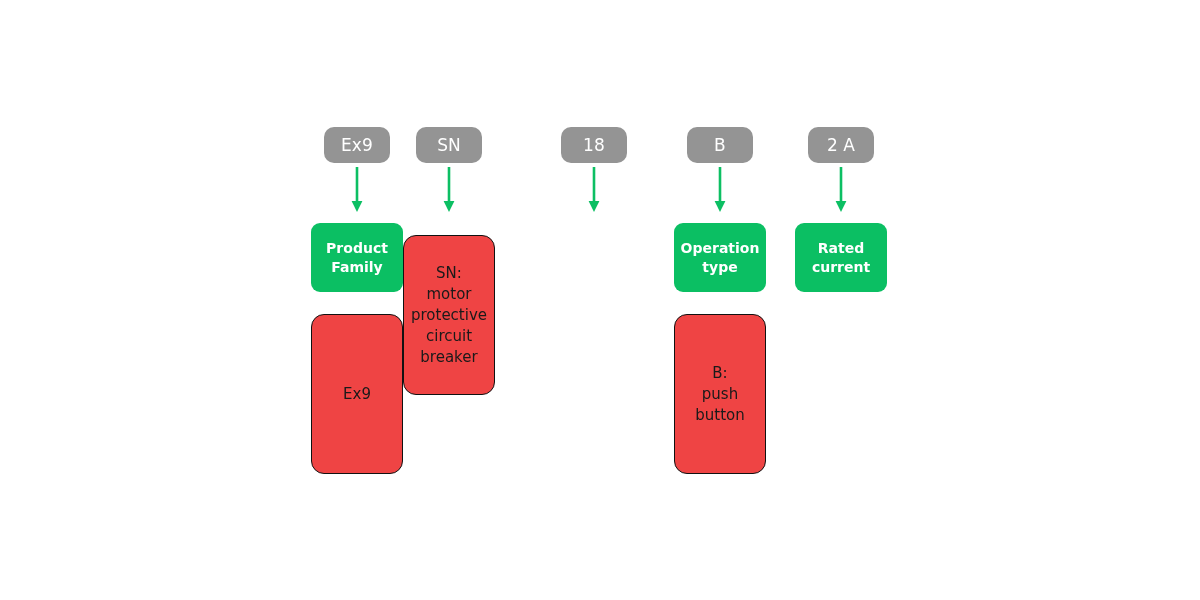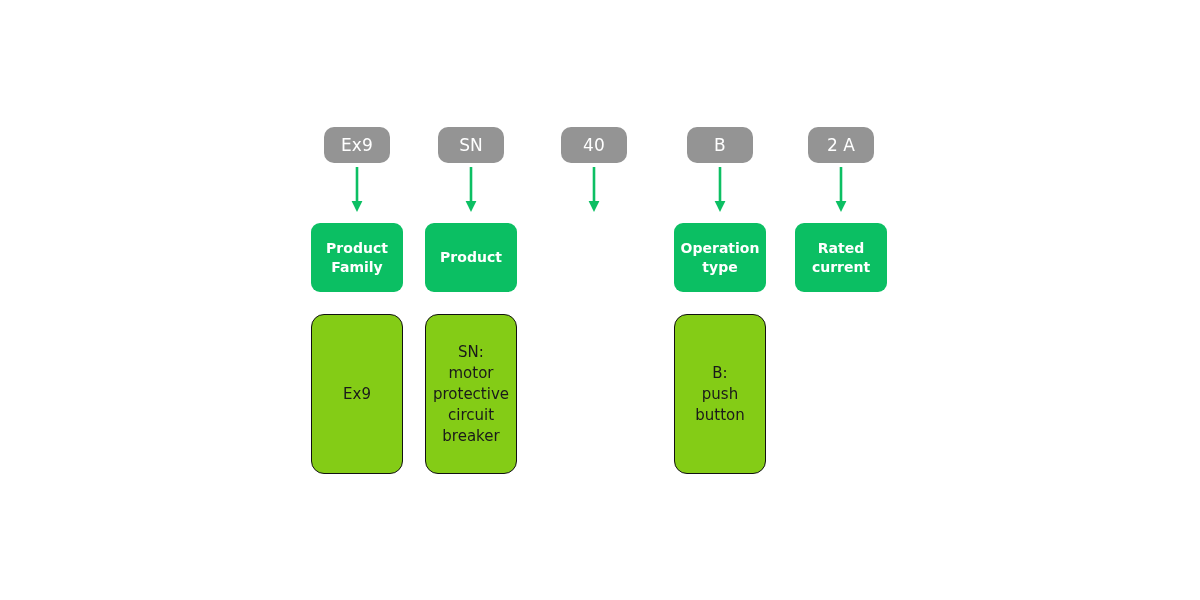--- a/index.html
+++ b/index.html
@@ -76,21 +76,21 @@
   }
 
   
   .detail-box {
     margin-top: 22px;
     width: 92px;
     height: 160px;
     box-sizing: border-box;
     border: 1.6px solid #111111;
     border-radius: 13px;
-    background: #84cc16;
+    background: #ef4444;
     color: #1a1a1a;
     font-size: 15px;
     line-height: 21px;
     display: flex;
     align-items: center;
     justify-content: center;
     text-align: center;
     padding: 0 3px;
     white-space: pre-line;
   }
@@ -104,36 +104,35 @@
     <div class="code-pill">Ex9</div>
     <svg class="arrow" viewBox="0 0 16 46">
       <line x1="8" y1="0" x2="8" y2="36" stroke="#0cbf63" stroke-width="2.6"></line>
       <polygon points="8,45 2.6,34 13.4,34" fill="#0cbf63"></polygon>
     </svg>
     <div class="label-box">Product
 Family</div>
     <div class="detail-box">Ex9</div>
   </div>
 
-  <div class="column" style="left:425px;">
+  <div class="column" style="left:403px;">
     <div class="code-pill">SN</div>
     <svg class="arrow" viewBox="0 0 16 46">
       <line x1="8" y1="0" x2="8" y2="36" stroke="#0cbf63" stroke-width="2.6"></line>
       <polygon points="8,45 2.6,34 13.4,34" fill="#0cbf63"></polygon>
     </svg>
-    <div class="label-box">Product</div>
     <div class="detail-box">SN:
 motor
 protective
 circuit
 breaker</div>
   </div>
 
   <div class="column" style="left:548px;">
-    <div class="code-pill">40</div>
+    <div class="code-pill">18</div>
     <svg class="arrow" viewBox="0 0 16 46">
       <line x1="8" y1="0" x2="8" y2="36" stroke="#0cbf63" stroke-width="2.6"></line>
       <polygon points="8,45 2.6,34 13.4,34" fill="#0cbf63"></polygon>
     </svg>
   </div>
 
   <div class="column" style="left:674px;">
     <div class="code-pill">B</div>
     <svg class="arrow" viewBox="0 0 16 46">
       <line x1="8" y1="0" x2="8" y2="36" stroke="#0cbf63" stroke-width="2.6"></line>

